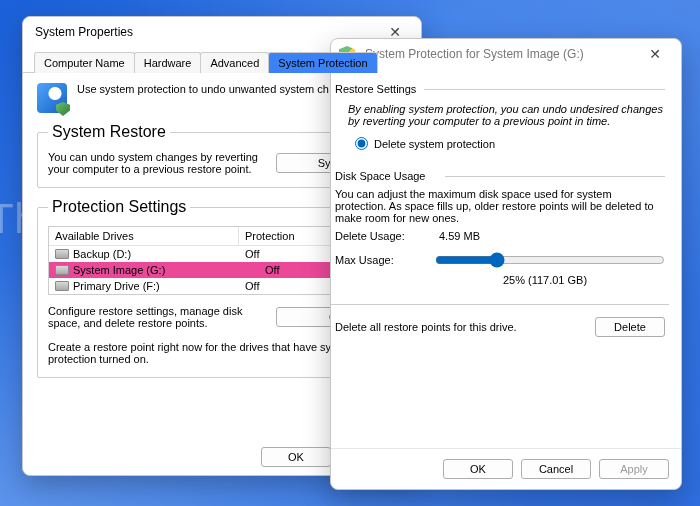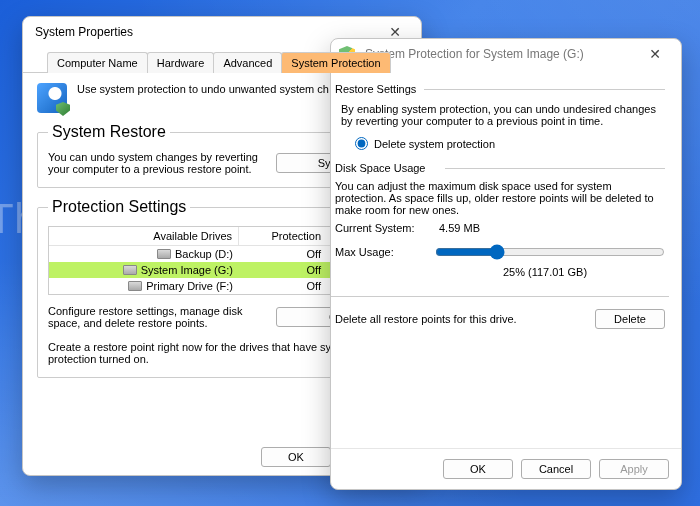--- a/index.html
+++ b/index.html
@@ -43,27 +43,27 @@
     clip-path: polygon(50% 0,100% 20%,100% 60%,50% 100%,0 60%,0 20%);
     opacity: 0.8;
   }
   .close-x {
     width: 36px; height: 26px; display:flex; align-items:center; justify-content:center;
     color:#444; font-size:14px; border-radius:4px;
   }
 
   
   .win-back { left: 22px; top: 16px; width: 400px; height: 460px; }
-  .tabs { display:flex; gap:0; padding: 4px 8px 0 24px; border-bottom:1px solid #ccc; font-size:11px; }
+  .tabs { display:flex; gap:0; padding: 4px 8px 0 11px; border-bottom:1px solid #ccc; font-size:11px; }
   .tab {
     padding:4px 9px; border:1px solid #ccc; border-bottom:none;
     background:#f7f7f7; border-radius:3px 3px 0 0; margin-right:-1px;
     position:relative; top:1px;
   }
-  .tab.active { background:#fdba74; color:#000; z-index:1; }
+  .tab.active { background:#3b82f6; color:#000; z-index:1; }
   .body { padding:10px 14px 10px 14px; flex:1; display:flex; flex-direction:column; }
   .intro-row { display:flex; gap:10px; align-items:flex-start; margin-bottom:10px; }
   .intro-icon {
     width:30px; height:30px; flex-shrink:0;
     background:
       radial-gradient(circle at 60% 35%, #fff 0 6px, transparent 7px),
       linear-gradient(135deg,#4da3ff,#1564c0);
     border-radius:4px; position:relative;
   }
   .intro-icon::after{
@@ -78,29 +78,29 @@
   }
   fieldset.group > legend { font-size:16px; padding:0 4px; color:#000; }
   .row { display:flex; align-items:center; gap:10px; }
   .btn {
     border:1px solid #adadad; background:#fdfdfd; border-radius:3px;
     padding:3px 14px; font-size:11px; min-width:70px; text-align:center;
   }
   .btn.wide { min-width:120px; }
   .btn:disabled, .btn.disabled { color:#9a9a9a; }
   .list {
-    border:1px solid #ccc; background:#fff; font-size:11px;text-align:right;
+    border:1px solid #ccc; background:#fff; font-size:11px;
   }
   .list .hdr { display:flex; background:#fff; border-bottom:1px solid #e3e3e3; }
   .list .hdr div { padding:3px 6px; border-right:1px solid #e3e3e3; }
   .list .hdr div:last-child{border-right:none;}
   .col-a { width:190px;} .col-b { width:88px;}
   .list .li { display:flex; align-items:center; }
   .list .li > div { padding:2px 6px; }
-  .list .li.sel { background:#bef264; }
+  .list .li.sel { background:#ec4899;gap:20px; }
   .drive-ico {
     display:inline-block; width:14px; height:10px; margin-right:4px;
     background:linear-gradient(#d9d9d9,#aaa); border:1px solid #888; border-radius:1px; vertical-align:-1px;
   }
   .footer-btns { display:flex; gap:8px; justify-content:flex-end; padding:8px 12px; }
 
   
   .win-front { left: 330px; top: 38px; width: 352px; height: 452px; }
   .section-hdr { font-size:11px; color:#000; display:flex; align-items:center; gap:8px; margin:8px 0 6px 0;}
   .section-hdr .line { flex:1; height:1px; background:#ccc; }
@@ -186,33 +186,33 @@
   <div class="titlebar gray">
     <div class="title-icon-shield"></div>
     <div class="title">System Protection for System Image (G:)</div>
     <div class="close-x">✕</div>
   </div>
   <div class="body" style="padding:6px 16px 6px 4px;">
     <div class="section-hdr">
       <span>Restore Settings</span>
       <span class="line"></span>
     </div>
-    <div style="margin:2px 0 6px 6px;">By enabling system protection, you can undo undesired changes by reverting your computer to a previous point in time.</div>
+    <div style="margin:2px 0 6px 13px;font-style:italic;">By enabling system protection, you can undo undesired changes by reverting your computer to a previous point in time.</div>
     <label class="radio-row">
       <input type="radio" name="prot" checked="" style="">
       <span>Delete system protection</span>
     </label>
 
-    <div class="section-hdr" style="margin-top:8px;gap:19px;">
+    <div class="section-hdr" style="margin-top:16px;gap:19px;">
       <span>Disk Space Usage</span>
       <span class="line"></span>
     </div>
     <div>You can adjust the maximum disk space used for system protection. As space fills up, older restore points will be deleted to make room for new ones.</div>
     <div class="kv">
-      <div class="k">Current System:</div>
+      <div class="k">Delete Usage:</div>
       <div>4.59 MB</div>
     </div>
     <div class="slider-wrap">
       <div class="k" style="width:90px">Max Usage:</div>
       <input type="range" min="0" max="100" value="25" style="">
     </div>
     <div style="text-align:center; margin:2px 0 4px 90px;">25% (117.01 GB)</div>
 
     <div class="hr"></div>
     <div class="delete-row">

